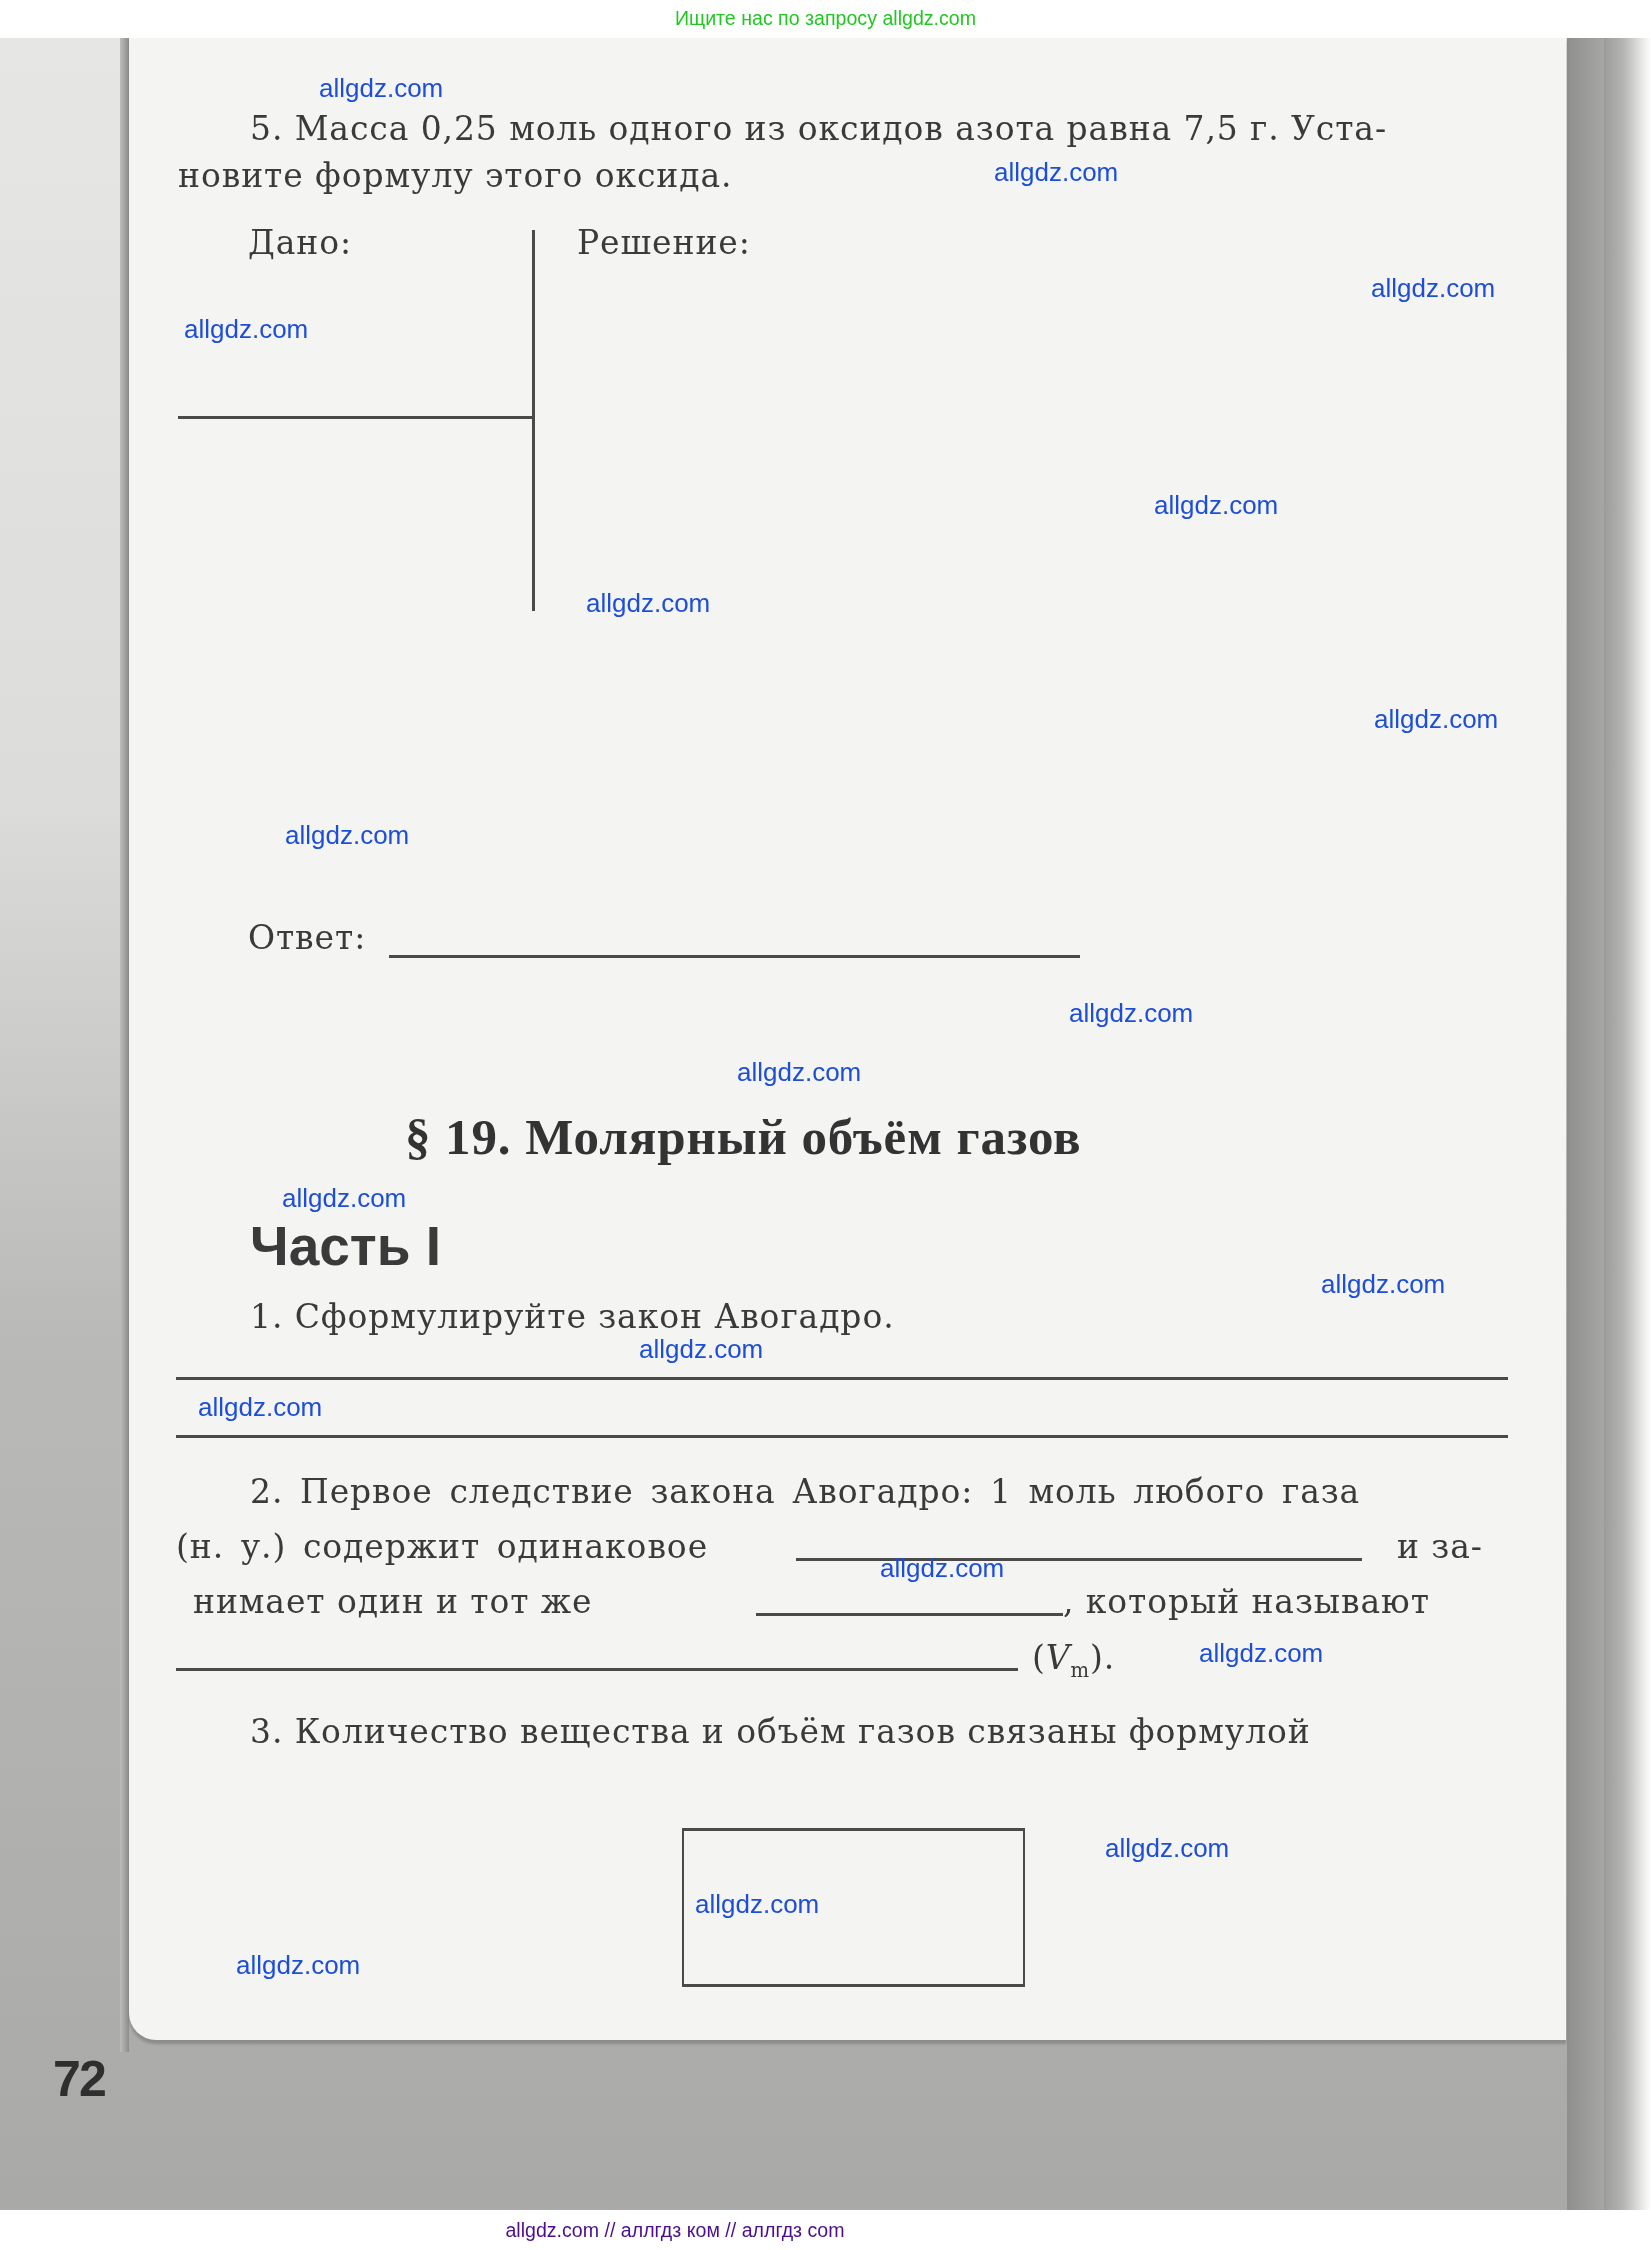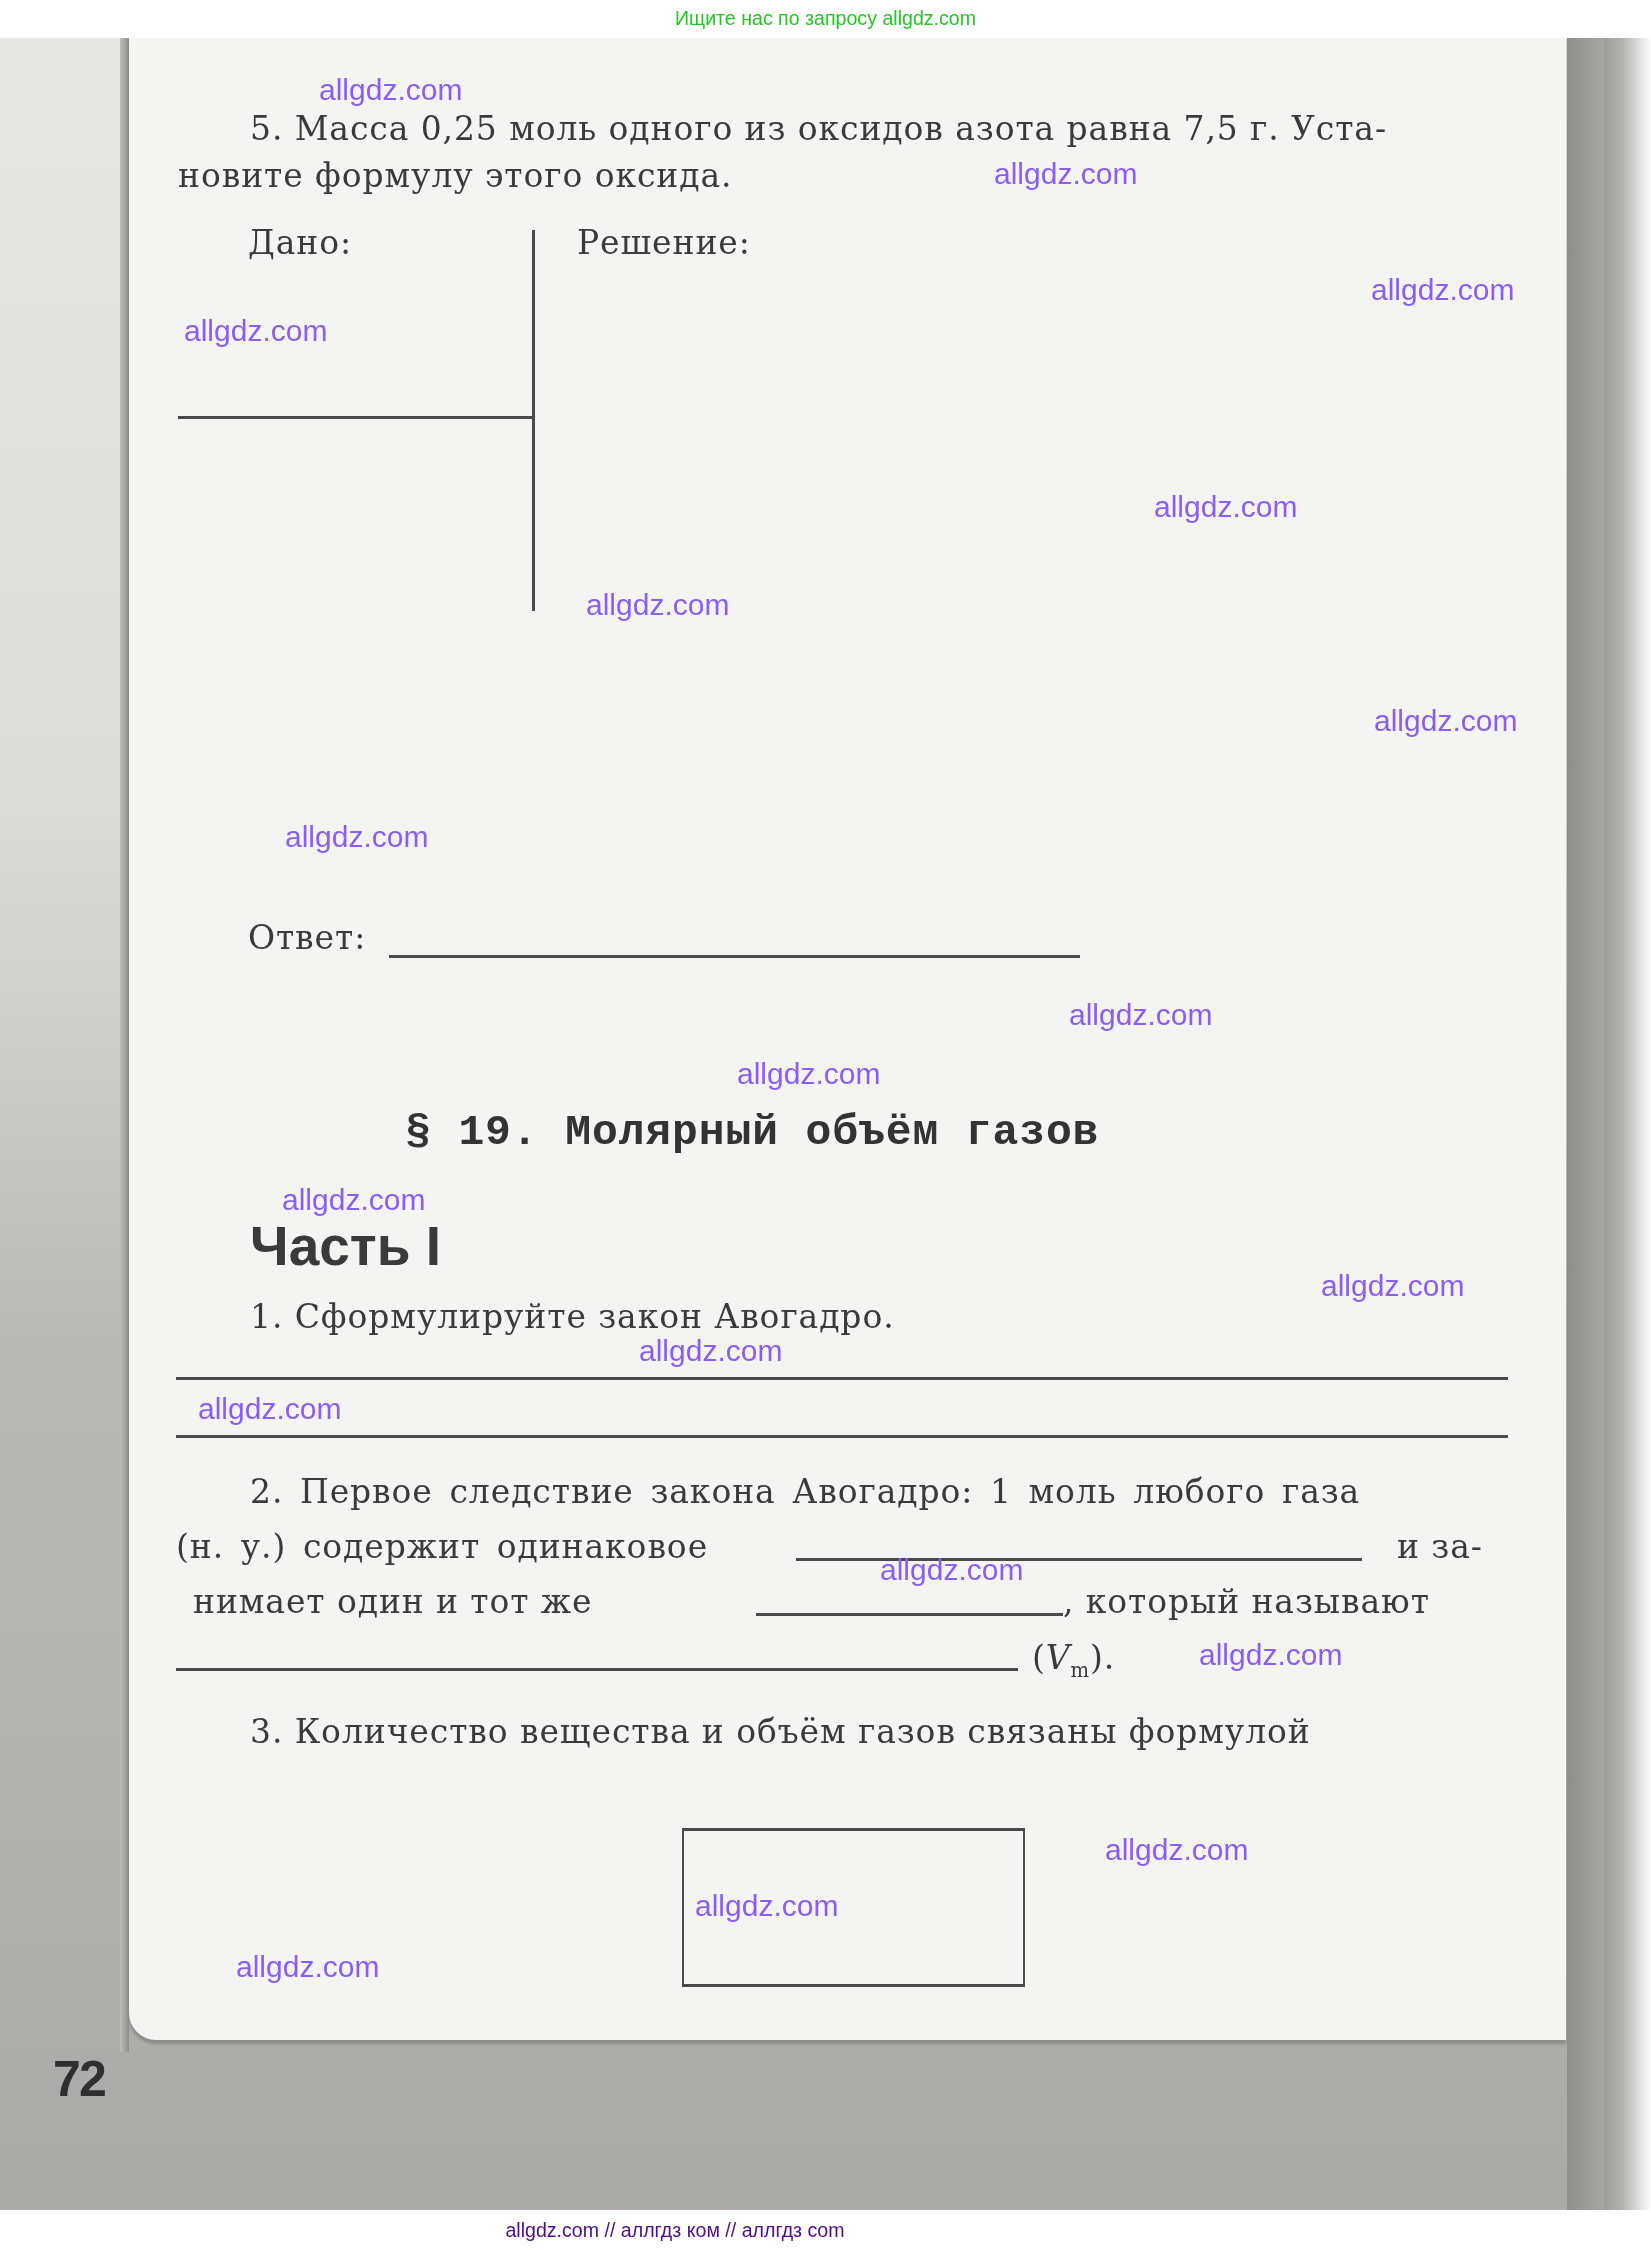--- a/index.html
+++ b/index.html
@@ -37,25 +37,25 @@
     box-shadow: 0 3.6px 2.7px rgba(80,80,80,0.35);
   }
   .pg {
     position: absolute; color: #3a3a3a; font-family: "DejaVu Serif", serif;
     font-size: 33px; letter-spacing: 0.9px; white-space: nowrap; text-align: center;
   }
   .hr { position: absolute; background: #4a4a4a; height: 2.7px; }
   .vr { position: absolute; background: #4a4a4a; width: 2.7px; }
   .wm {
     position: absolute; font-family: "Liberation Sans", sans-serif;
-    font-size: 30px; color: #8b5cf6; white-space: nowrap;
+    font-size: 26px; color: #1d4ed8; white-space: nowrap;
   }
   .title {
-    position: absolute; left: 405px; top: 1108px; font-size: 43px; font-weight: bold;
-    color: #333; font-family: Liberation Mono, monospace; white-space: nowrap; letter-spacing: 0.9px;
+    position: absolute; left: 405px; top: 1108px; font-size: 51px; font-weight: bold;
+    color: #333; font-family: Liberation Serif, serif; white-space: nowrap; letter-spacing: 0.9px;
   }
   .part {
     position: absolute; left: 250px; top: 1214px; font-size: 55px; font-weight: bold;
     color: #3a3a3a; font-family: "Liberation Sans", sans-serif;
   }
   .formula-box {
     position: absolute; left: 682px; top: 1828px; width: 339px; height: 153px;
     border: 2.7px solid #4a4a4a; border-top-width: 3.6px; border-bottom-width: 3.6px;
   }
   .page-number {

